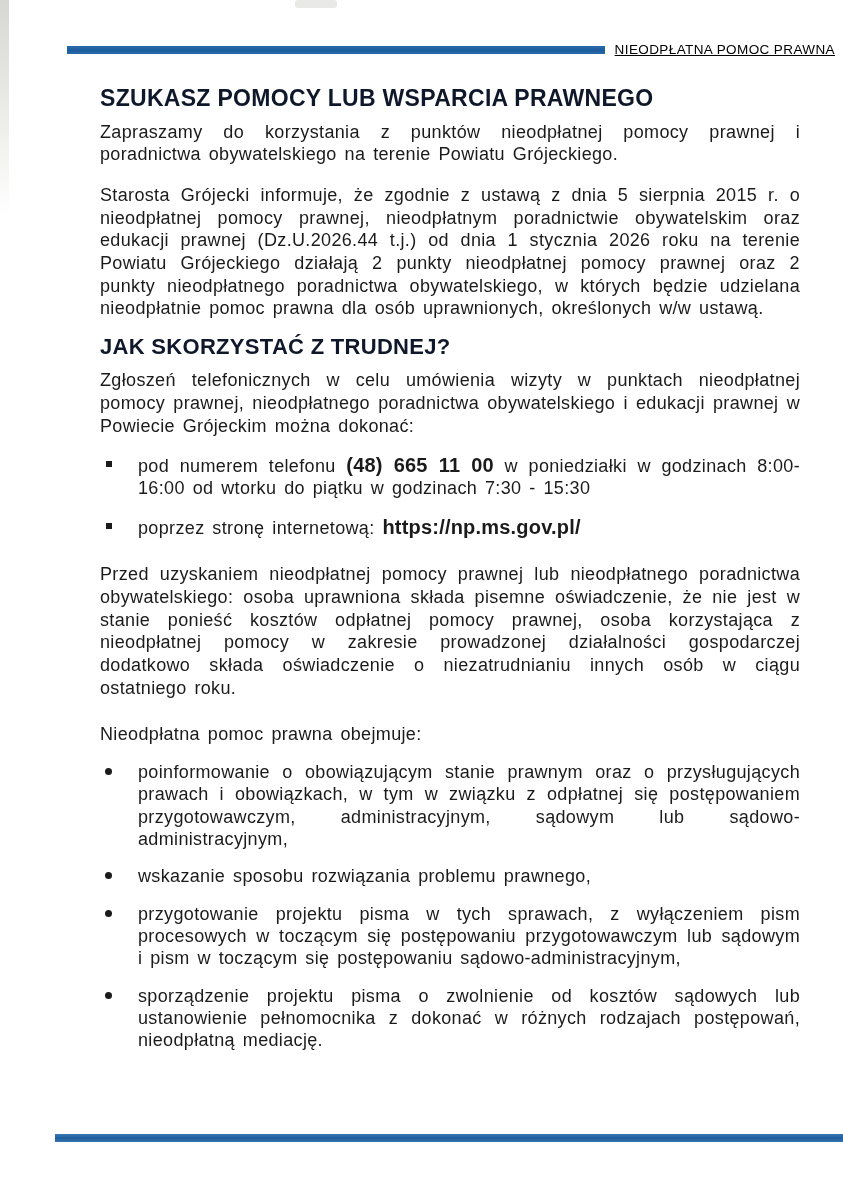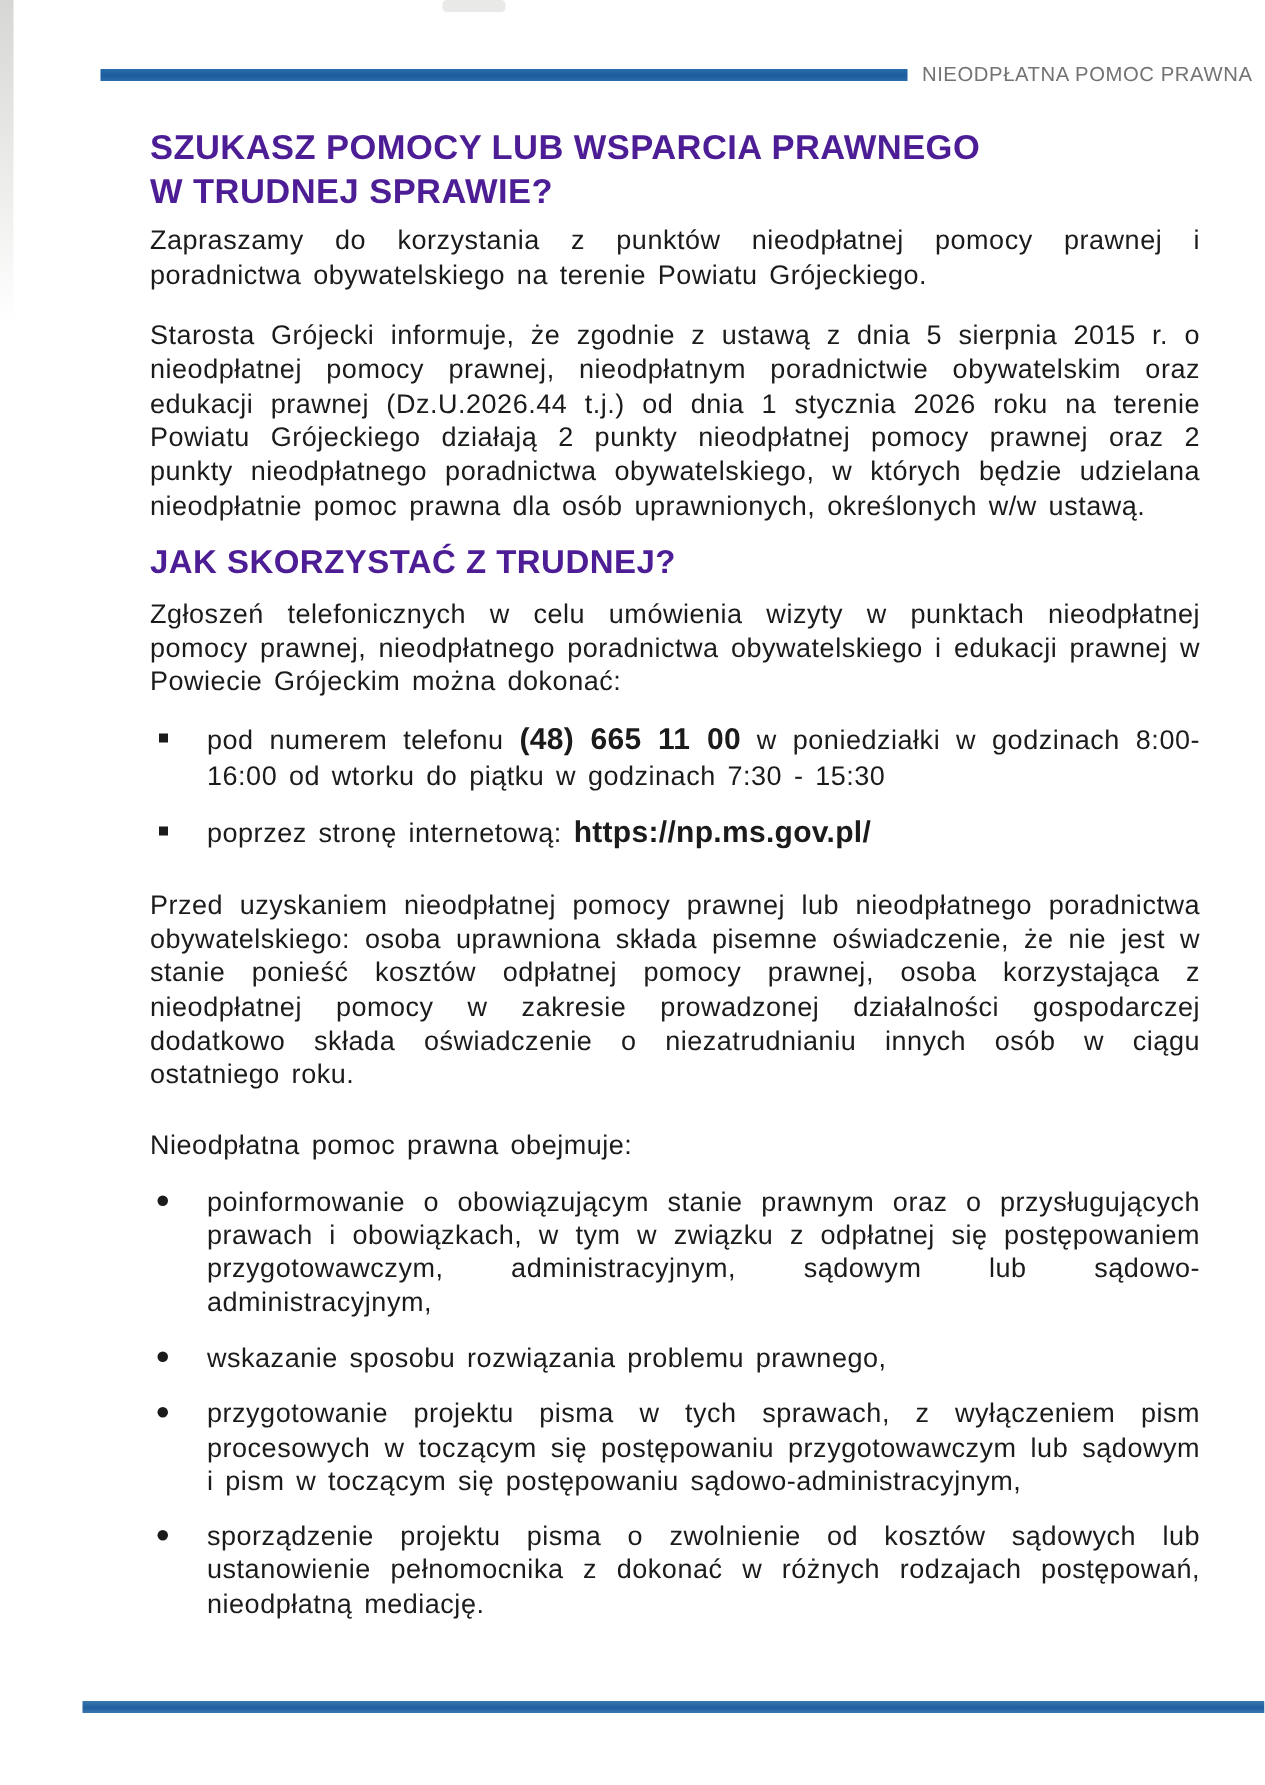--- a/index.html
+++ b/index.html
@@ -31,34 +31,35 @@
     display: flex; align-items: center;
   }
   .header-rule {
     width: 538px; height: 8px;
     background: linear-gradient(180deg, #2a6cab 0%, #1d5c9d 55%, #2a6cab 100%);
   }
   .header-label {
     margin-left: auto;
     font-size: 13.5px;
     letter-spacing: 0.4px;
-    color: #737373;
+    color: #000000;
     white-space: nowrap;
+    text-decoration: underline;
   }
 
   
   .content {
     position: absolute;
     left: 100px;
     width: 700px;
     top: 78px;
   }
 
   h1, h2 {
-    color: #4c1d95;
+    color: #0f172a;
     font-weight: bold;
     margin: 0;
     letter-spacing: 0.3px;
   }
   h1 {
     font-size: 23px;
     line-height: 1.24;
     margin-top: 6px;
   }
   h2 {
@@ -121,21 +122,21 @@
 <div class="top-smudge"></div>
 
 <div class="header-row">
   <div class="header-rule"></div>
   <div class="header-label">NIEODPŁATNA POMOC PRAWNA</div>
 </div>
 
 <div class="content">
 
   <h1><span>SZUKASZ POMOCY LUB WSPARCIA PRAWNEGO</span><br>
-  <span>W TRUDNEJ SPRAWIE?</span></h1>
+  </h1>
 
   <p class="mt-sm">Zapraszamy do korzystania z punktów nieodpłatnej pomocy prawnej i poradnictwa obywatelskiego na terenie Powiatu Grójeckiego.</p>
 
   <p class="mt-md">Starosta Grójecki informuje, że zgodnie z ustawą z dnia 5 sierpnia 2015 r. o nieodpłatnej pomocy prawnej, nieodpłatnym poradnictwie obywatelskim oraz edukacji prawnej (Dz.U.2026.44 t.j.) od dnia 1 stycznia 2026 roku na terenie Powiatu Grójeckiego działają 2 punkty nieodpłatnej pomocy prawnej oraz 2 punkty nieodpłatnego poradnictwa obywatelskiego, w których będzie udzielana nieodpłatnie pomoc prawna dla osób uprawnionych, określonych w/w ustawą.</p>
 
 
   <h2>JAK SKORZYSTAĆ Z TRUDNEJ?</h2>
 
   <p class="mt-sm">Zgłoszeń telefonicznych w celu umówienia wizyty w punktach nieodpłatnej pomocy prawnej, nieodpłatnego poradnictwa obywatelskiego i edukacji prawnej w Powiecie Grójeckim można dokonać:</p>
 

